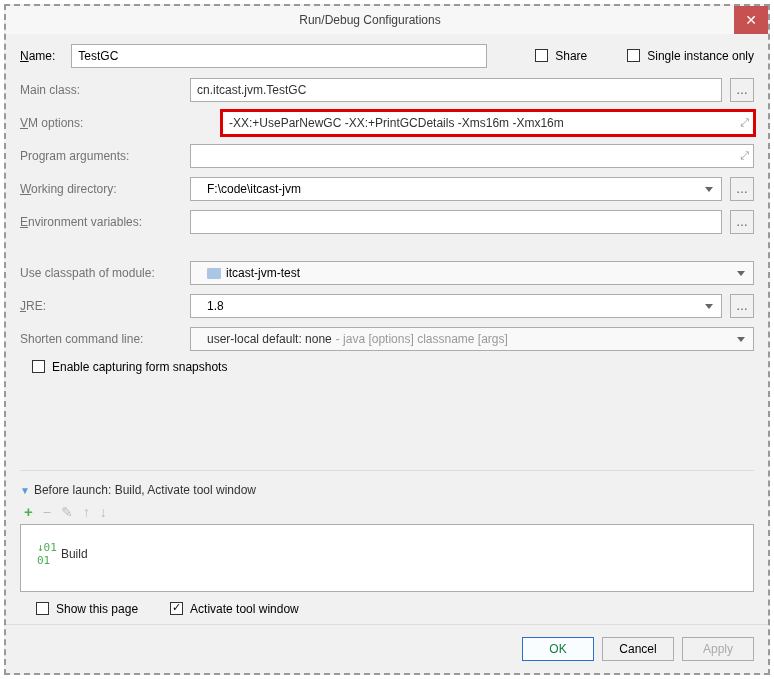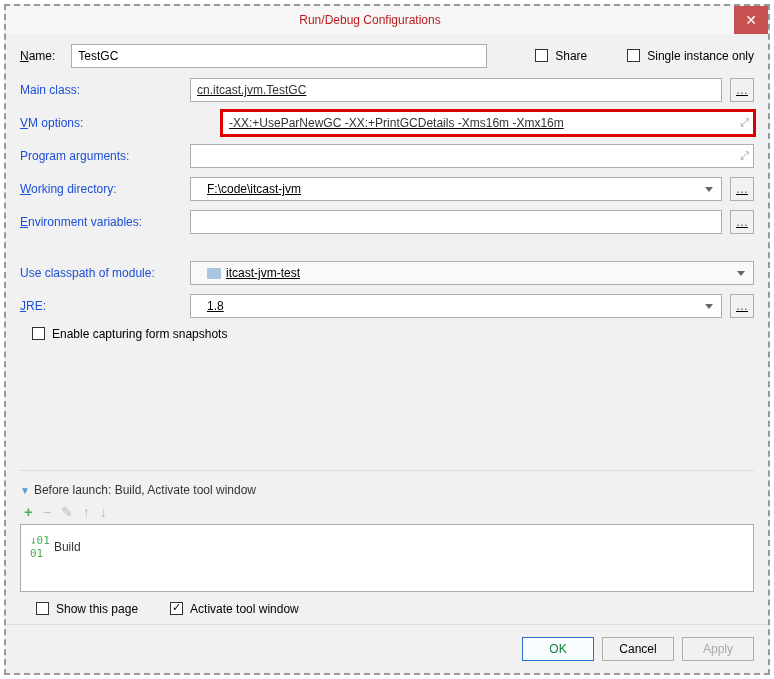--- a/index.html
+++ b/index.html
@@ -1,54 +1,54 @@
 <!DOCTYPE html>
 <html><head>
 <meta charset="utf-8">
 <style>
 * { box-sizing: border-box; font-family: "Segoe UI", Tahoma, sans-serif; font-size: 12px; }
 body { margin: 0; padding: 4px; background: #fff; }
 .window { border: 2px dashed #999; width: 766px; height: 671px; background: #f1f1f1; display: flex; flex-direction: column; }
 .titlebar { background: #f7f7f7; height: 28px; display: flex; align-items: center; position: relative; }
-.titlebar-text { flex: 1; text-align: center; color: #b91c1c; }
+.titlebar-text { flex: 1; text-align: center; color: #404040; }
 .close-btn { width: 34px; height: 28px; background: #c75050; color: #fff; display: flex; align-items: center; justify-content: center; font-size: 14px; cursor: pointer; }
 .content { flex: 1; padding: 10px 14px 8px 14px; display: flex; flex-direction: column; background: #f1f1f1; }
 .name-row { display: flex; align-items: center; gap: 16px; margin-bottom: 10px; }
 .underline-accesskey { text-decoration: underline; }
 .text-input { background: #fff; border: 1px solid #adadad; height: 24px; padding: 2px 6px; }
 .name-input { flex: 1; margin-right: 20px; }
 .checkbox { width: 13px; height: 13px; border: 1px solid #333; background: #fff; display: inline-block; vertical-align: middle; margin-right: 4px; }
 .checkbox.checked::after { content: "✓"; font-size: 11px; position: relative; top: -3px; left: 1px; }
 .chk-label { display: inline-flex; gap: 3px; cursor: pointer; padding-left: 12px; }
 .tabs { display: flex; border-bottom: 1px solid #adadad; margin-bottom: 10px; }
 .tab { padding: 5px 10px; border: 1px solid transparent; border-bottom: none; color: #333; cursor: pointer; }
 .tab.active { background: #d9e5ef; border: 1px solid #adadad; border-bottom: 1px solid #d9e5ef; margin-bottom: -1px; color: #000; }
 .form-area { background: #f1f1f1; }
 .form-row { display: flex; align-items: center; margin-bottom: 9px; }
-.form-label { width: 170px; color: #1d4ed8; }
-.form-field { flex: 1; display: flex; align-items: flex-end; gap: 8px; text-decoration: underline; }
+.form-label { width: 170px; color: #737373; }
+.form-field { flex: 1; display: flex; align-items: flex-end; gap: 8px; }
 .field-input { flex: 1; background: #fff; border: 1px solid #adadad; height: 24px; padding: 2px 6px; color: #333; display: flex; align-items: center; }
 .field-input.mono { font-family: Consolas, Menlo, monospace; font-size: 12px; margin-left: 32px; }
 .field-input.expandable { position: relative; padding-right: 20px; }
 .expand-icon { position: absolute; right: 4px; top: 4px; color: #999; font-size: 11px; }
 .highlighted { outline: 3px solid #d00; outline-offset: -1px; }
 .browse-btn { width: 24px; height: 24px; background: #f1f1f1; border: 1px solid #adadad; display: flex; align-items: center; justify-content: center; cursor: pointer; color: #555; }
 .dropdown { flex: 1; background: #f9f9f9; border: 1px solid #adadad; height: 24px; padding: 2px 16px; display: flex; align-items: center; position: relative; cursor: pointer; }
 .dropdown::after { content: ""; position: absolute; right: 8px; top: 9px; border-left: 4px solid transparent; border-right: 4px solid transparent; border-top: 5px solid #666; }
 .folder-icon { width: 14px; height: 11px; background: #a9c6e2; display: inline-block; margin-right: 5px; border-radius: 1px; }
 .shorten-text { color: #333; }
 .shorten-hint { color: #999; margin-left: 4px; }
 .spacer-row { height: 18px; }
 .before-launch { margin-top: auto; }
 .collapse-header { display: flex; align-items: center; gap: 4px; margin-bottom: 6px; color: #333; }
 .collapse-arrow { color: #5b9bd5; font-size: 10px; }
 .toolbar { display: flex; gap: 10px; align-items: center; margin-bottom: 4px; padding-left: 4px; }
 .tb-btn { color: #bbb; font-size: 14px; cursor: pointer; }
 .tb-btn.add { color: #4caf50; font-weight: bold; font-size: 15px; }
-.build-list { background: #fff; border: 1px solid #adadad; height: 68px; padding: 9px; }
+.build-list { background: #fff; border: 1px solid #adadad; height: 68px; padding: 16px; }
 .build-item { display: flex; align-items: center; gap: 4px; color: #333; }
 .build-icon { color: #4caf50; font-size: 11px; font-family: monospace; }
 .bottom-checks { display: flex; gap: 20px; margin-top: 10px; padding-left: 4px; }
 .button-row { display: flex; justify-content: flex-end; gap: 8px; padding: 12px 14px; border-top: 1px solid #ddd; background: #f1f1f1; }
 .dlg-btn { min-width: 72px; height: 24px; border: 1px solid #adadad; background: #f1f1f1; display: flex; align-items: center; justify-content: center; cursor: pointer; }
 .dlg-btn.primary { border: 1px solid #2a6fc9; background: #fafdff; color: #15803d; }
 .dlg-btn.disabled { color: #aaa; cursor: default; }
 .sep { height: 1px; background: #ddd; margin: 8px 0 12px 0; }
 </style>
 </head>
@@ -143,20 +143,29 @@
       <div class="form-row">
         <div class="form-label"><span class="underline-accesskey">J</span>RE:</div>
         <div class="form-field">
           <div class="dropdown" style="background:#fff">
               <span>1.8</span>
             </div>
           <div class="browse-btn">…</div>
         </div>
       </div>
 
+      <div class="form-row">
+        <div class="form-label">Shorten command line:</div>
+        <div class="form-field">
+          <div class="dropdown">
+            <span class="shorten-text">user-local default: none</span>
+            <span class="shorten-hint">- java [options] classname [args]</span>
+          </div>
+        </div>
+      </div>
 
       <div class="form-row" style="margin-top:4px">
         <label class="chk-label">
           <span class="checkbox"></span>
           <span>Enable capturing form snapshots</span>
         </label>
       </div>
     </div>
 
     <div class="before-launch">

